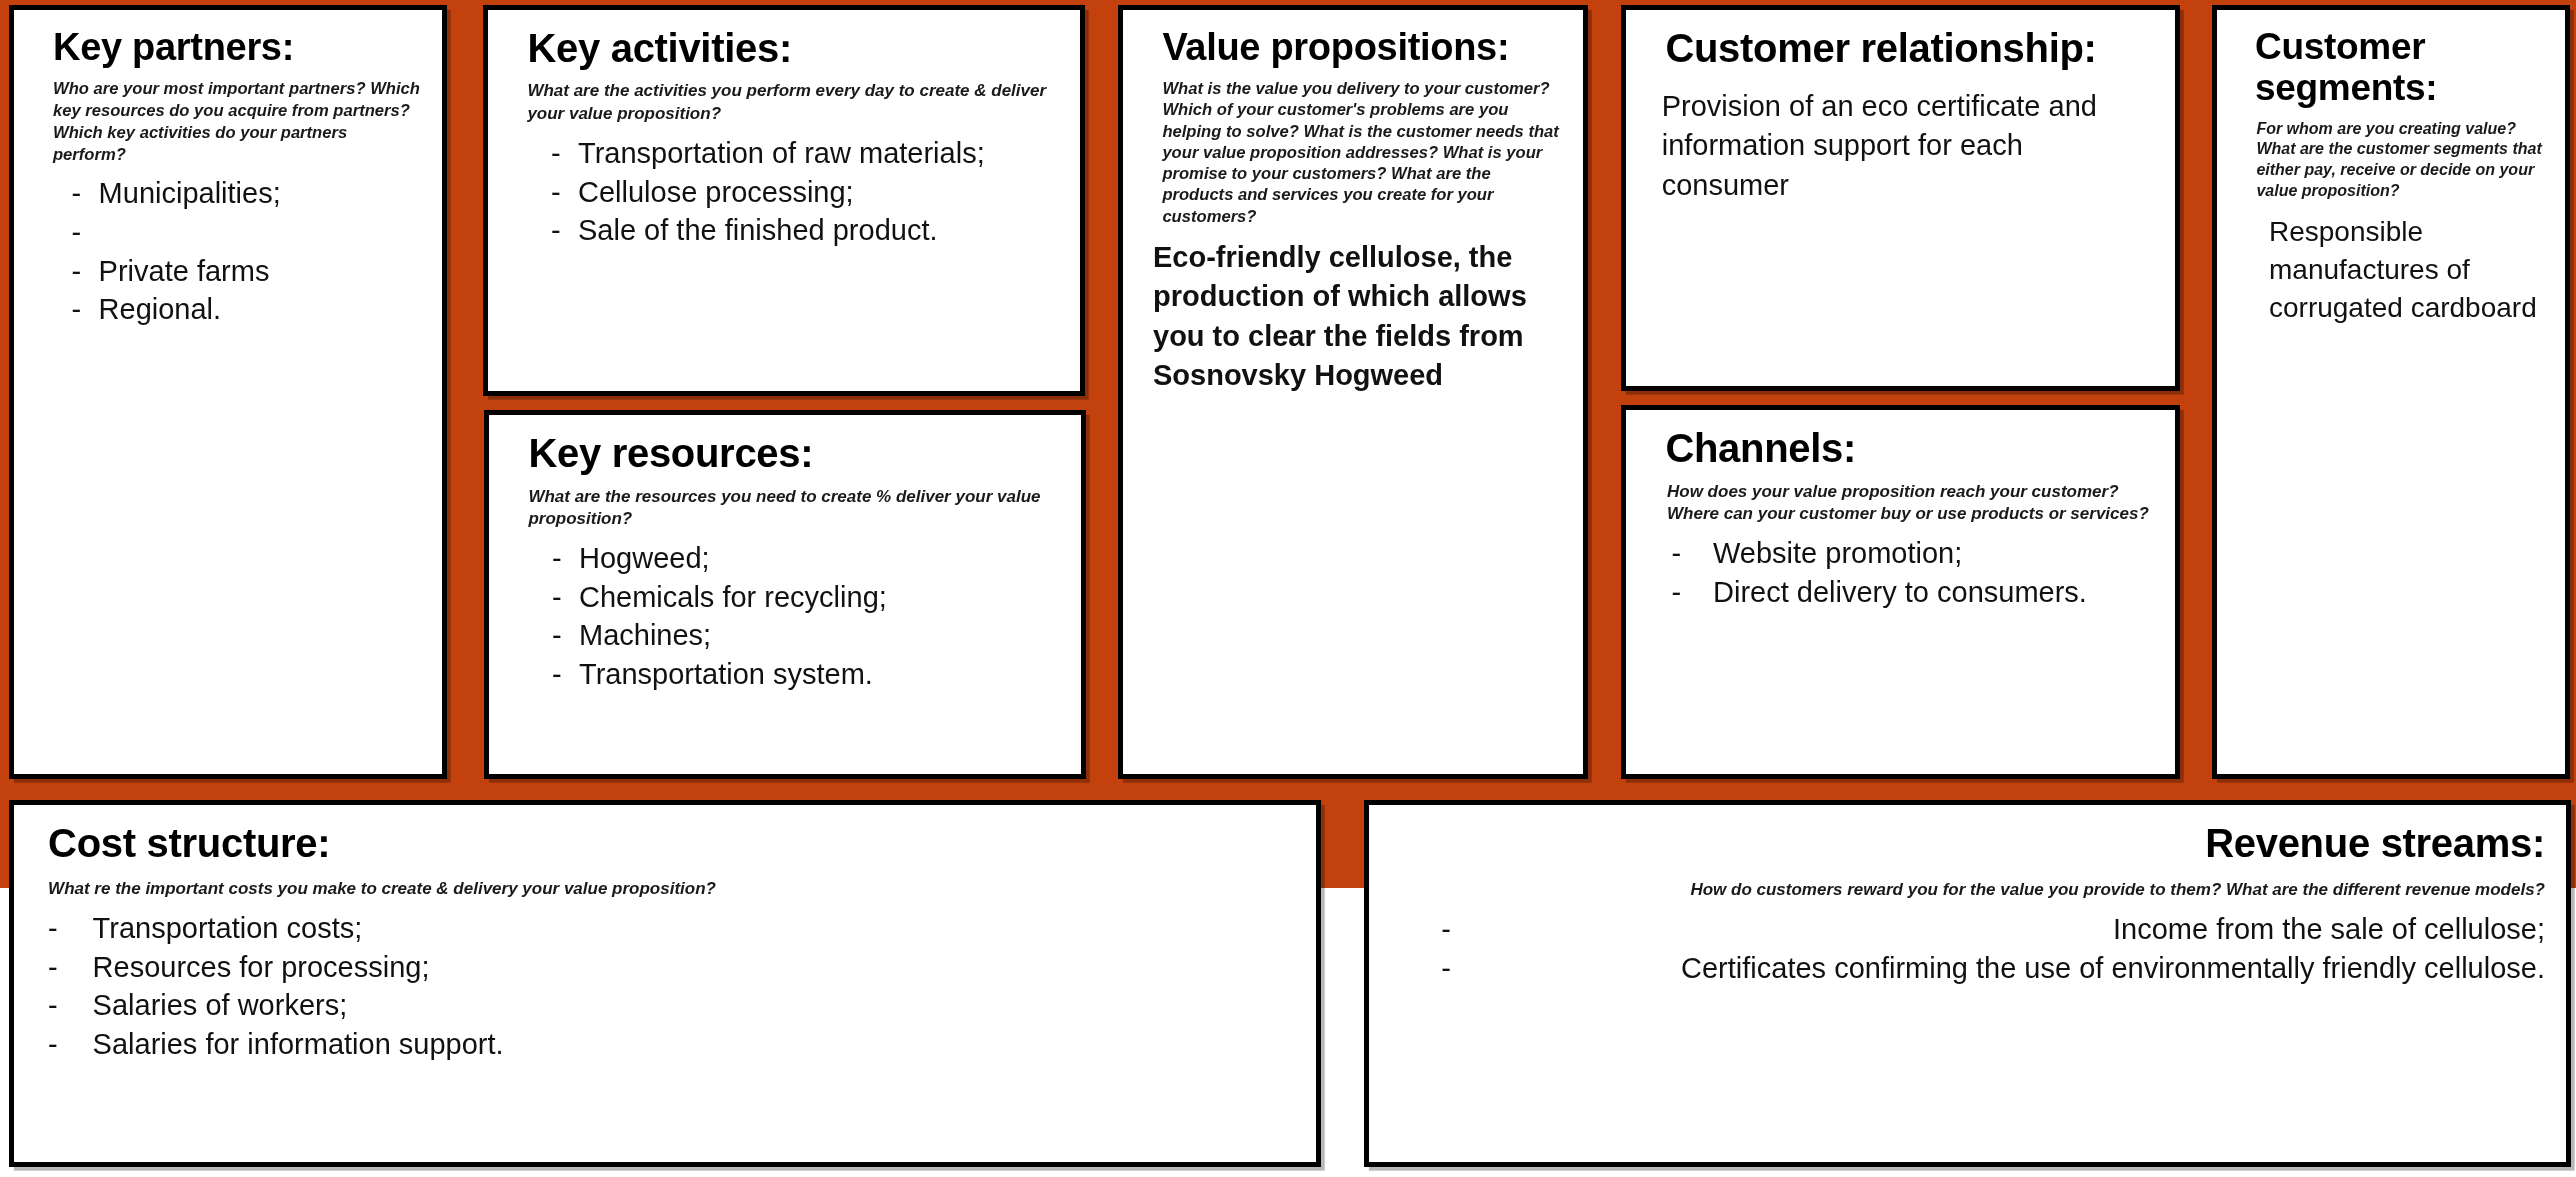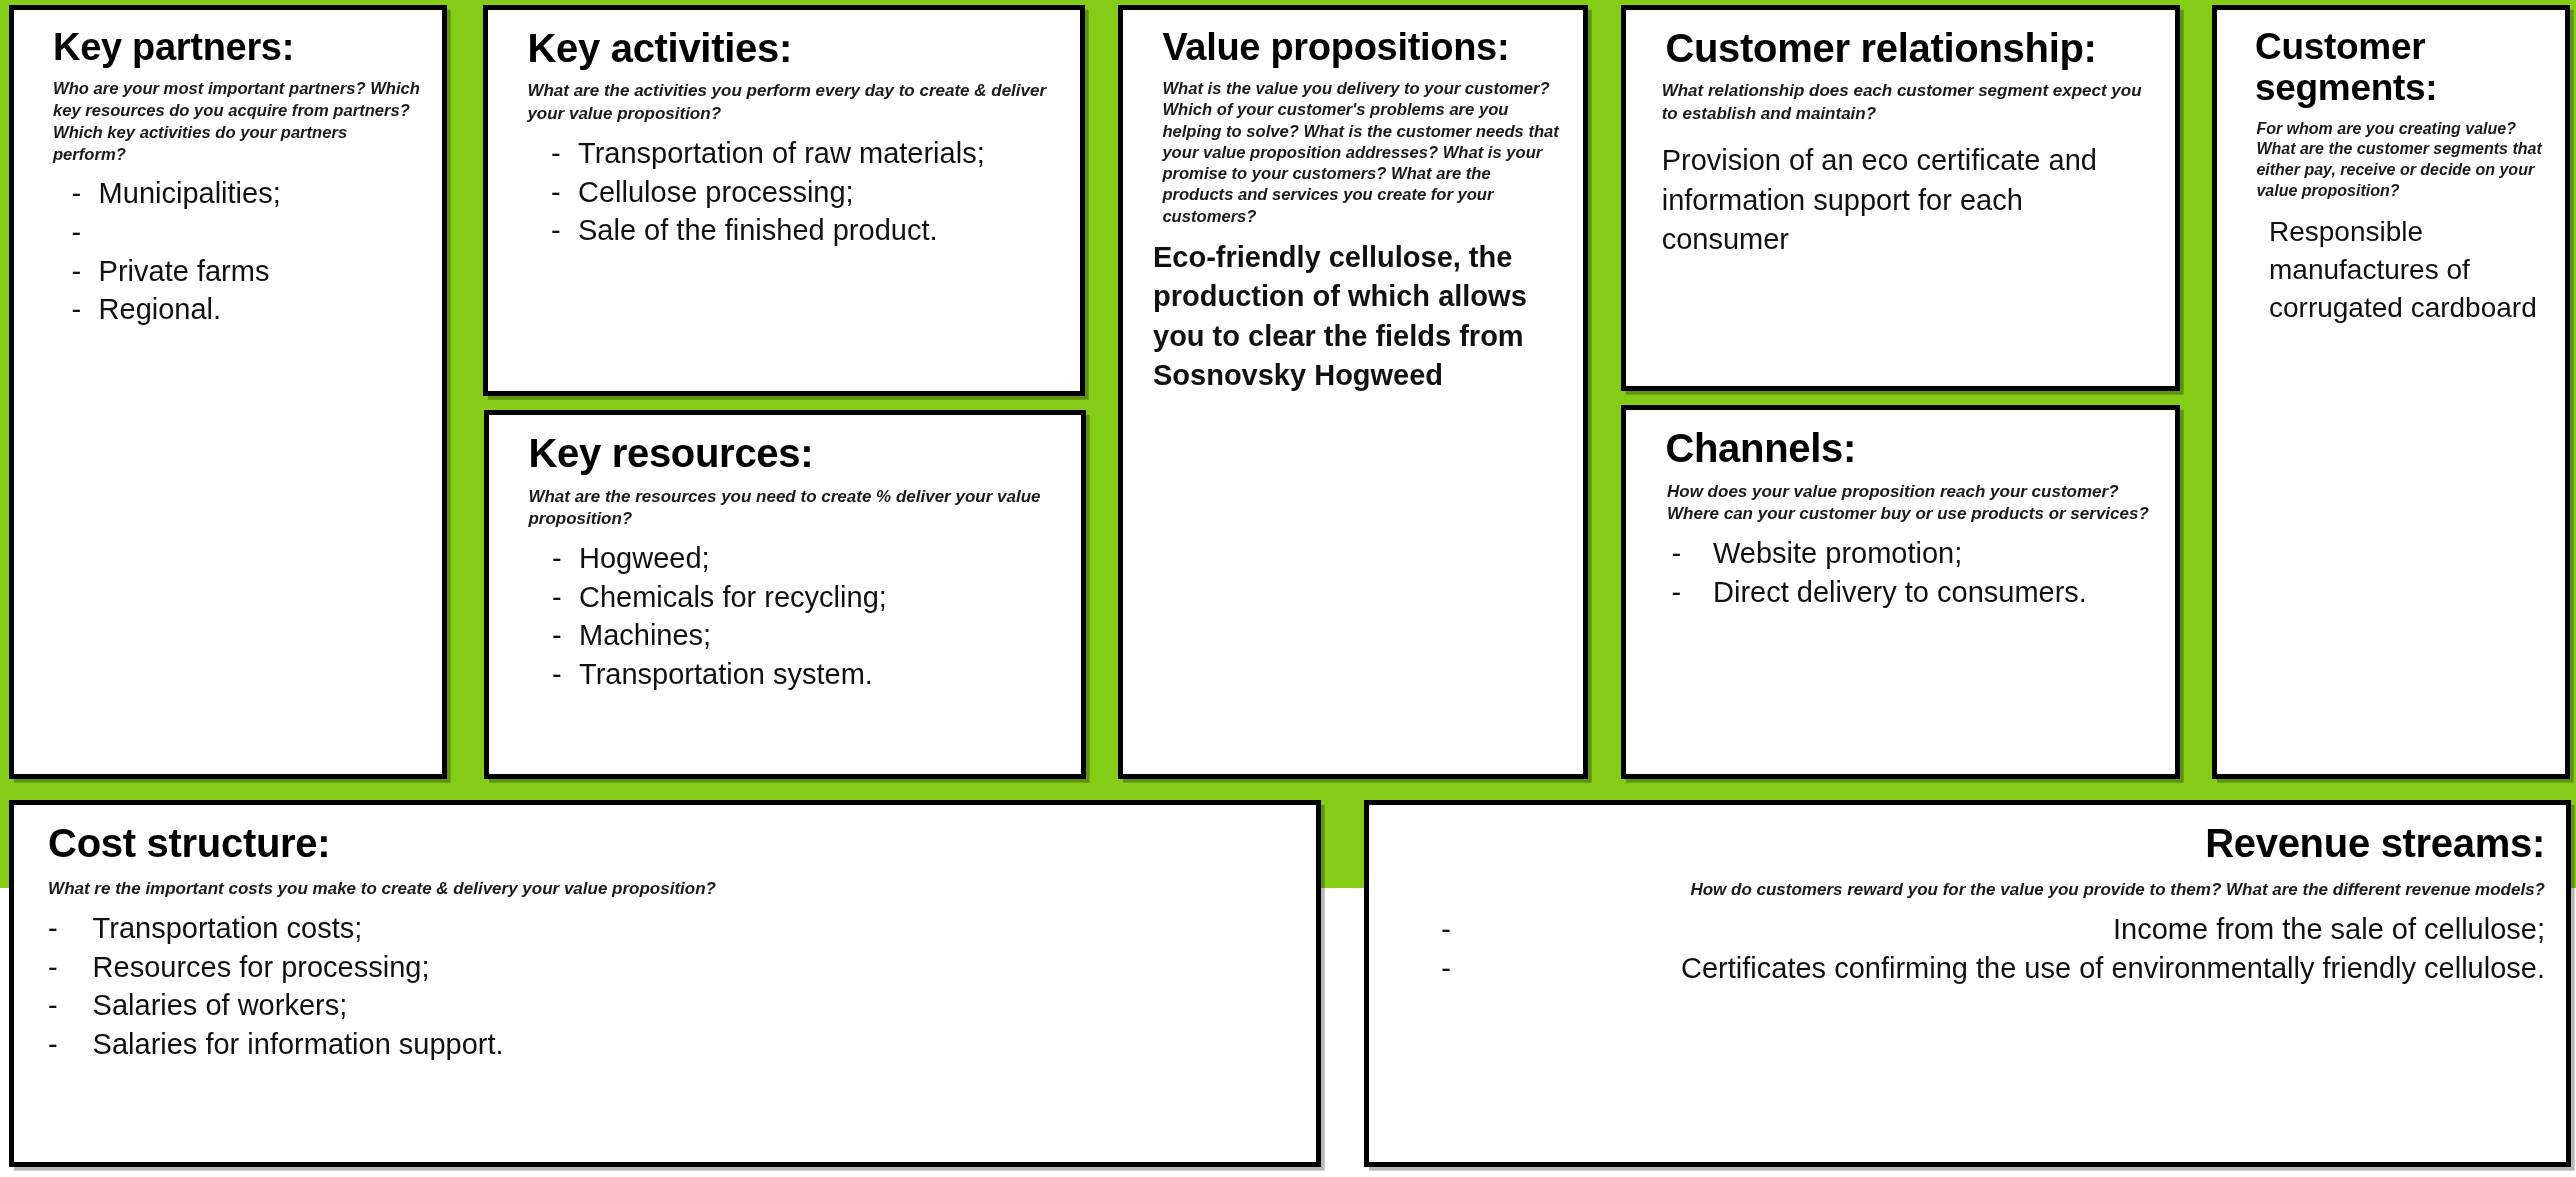--- a/index.html
+++ b/index.html
@@ -7,21 +7,21 @@
     width: 2576px;
     height: 1178px;
     background: #ffffff;
     font-family: "Liberation Sans", sans-serif;
     overflow: hidden;
   }
   #canvas {
     position: relative;
     width: 2576px;
     height: 888px;
-    background: #84cc16;
+    background: #c2410c;
     padding-left: 16px;
   }
   .panel {
     position: absolute;
     background: #ffffff;
     border: 5.5px solid #000000;
     box-shadow: 4.3px 4.3px 0 -0.6px rgba(0,0,0,0.28);
     overflow: hidden;
   }
   .panel-inner {
@@ -183,21 +183,20 @@
     <div class="panel-inner">
       <h2 class="title">Value propositions:</h2>
       <p class="prompt">What is the value you delivery to your customer? Which of your customer's problems are you helping to solve? What is the customer needs that your value proposition addresses? What is your promise to your customers? What are the products and services you create for your customers?</p>
       <p class="body-text">Eco-friendly cellulose, the production of which allows you to clear the fields from Sosnovsky Hogweed</p>
     </div>
   </section>
 
   <section class="panel" id="p-customer-relationship">
     <div class="panel-inner">
       <h2 class="title">Customer relationship:</h2>
-      <p class="prompt">What relationship does each customer segment expect you to establish and maintain?</p>
       <p class="body-text">Provision of an eco certificate and information support for each consumer</p>
     </div>
   </section>
 
   <section class="panel" id="p-channels">
     <div class="panel-inner">
       <h2 class="title">Channels:</h2>
       <p class="prompt">How does your value proposition reach your customer? Where can your customer buy or use products or services?</p>
       <ul class="bullets">
         <li>

